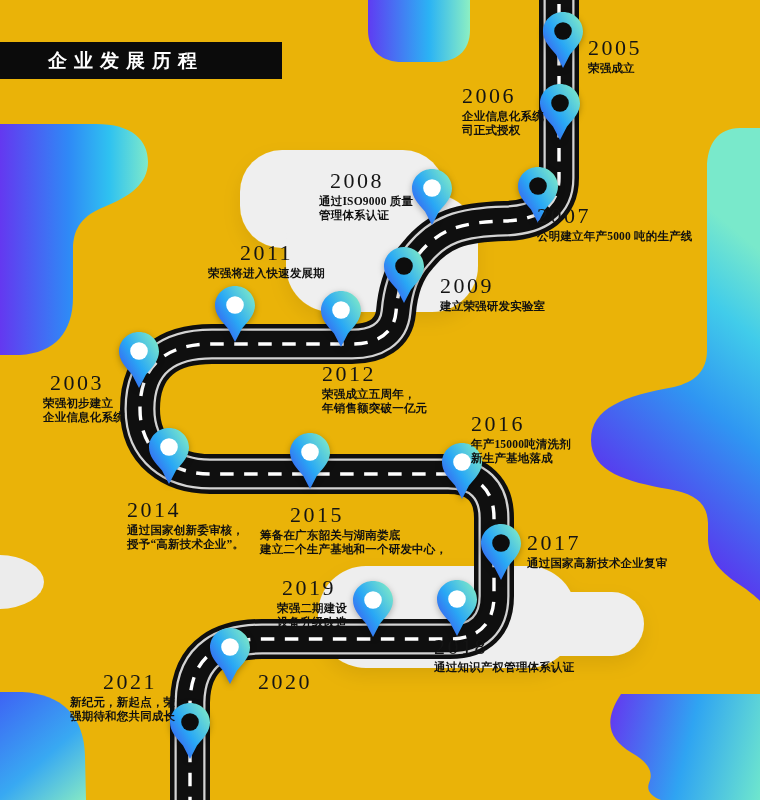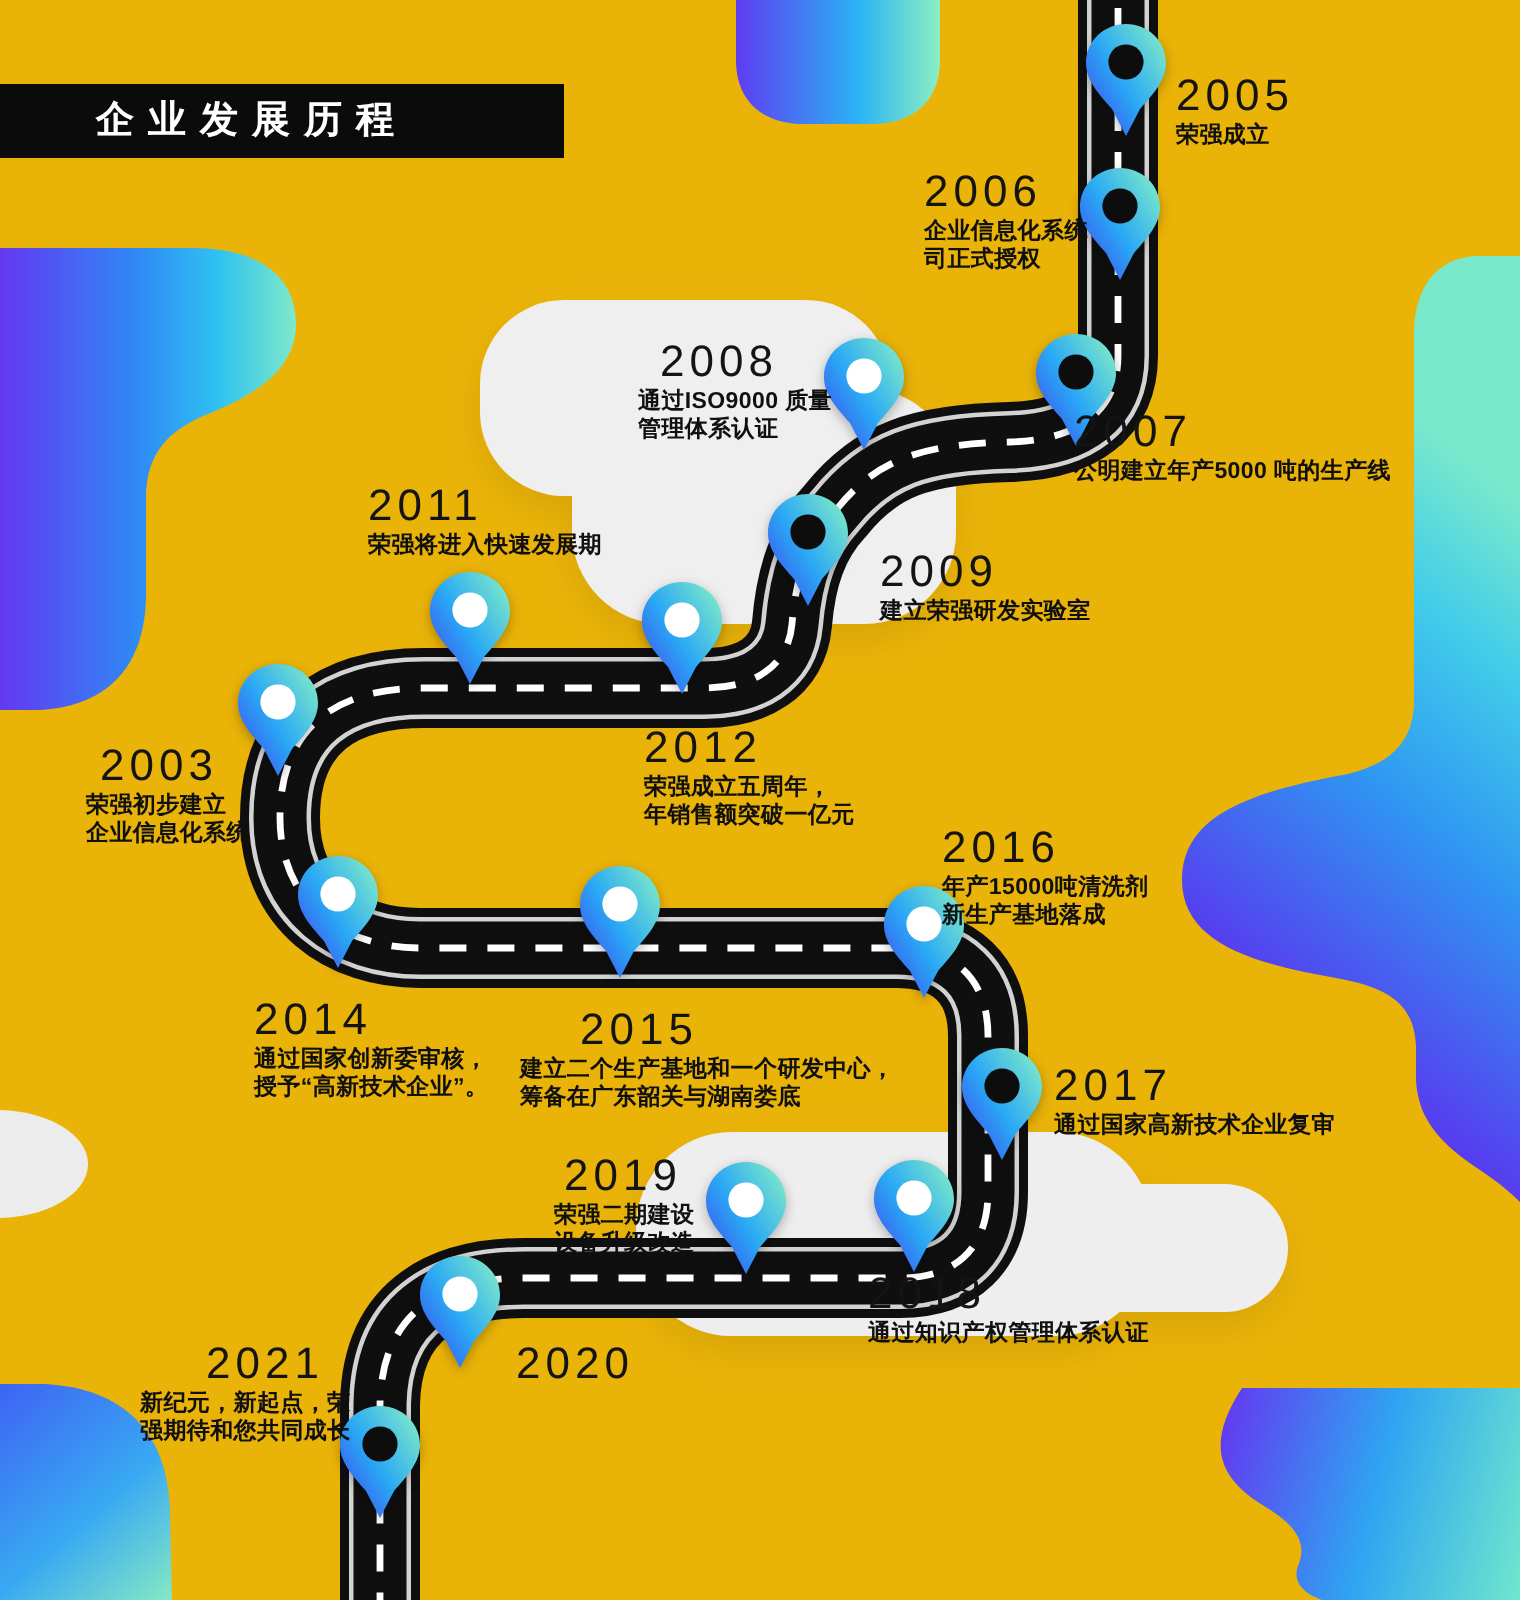--- a/index.html
+++ b/index.html
@@ -3,21 +3,21 @@
 <meta charset="utf-8">
 <style>
   html,body{margin:0;padding:0;background:#fff;}
   #stage{position:relative;width:760px;height:800px;overflow:hidden;background:#eab308;
          font-family:"Liberation Sans","DejaVu Sans",sans-serif;padding-left:26px;}
   #bg{position:absolute;left:0;top:0;z-index:1;}
   #banner{position:absolute;left:0;top:42px;width:282px;height:37px;background:#0b0b0b;
           color:#fff;font-size:19px;font-weight:bold;letter-spacing:7px;line-height:38px;
           padding-left:48px;box-sizing:border-box;z-index:7;}
   #pins{position:absolute;left:0;top:0;width:760px;height:800px;z-index:5;pointer-events:none;}
-  #entries{position:absolute;left:0;top:0;width:760px;height:688px;z-index:6;pointer-events:none;}
+  #entries{position:absolute;left:0;top:0;width:760px;height:688px;z-index:6;pointer-events:none;font-family:Liberation Serif, serif;}
   .pin{position:absolute;width:40px;height:56px;}
   .pin svg{filter:drop-shadow(0 2px 3px rgba(0,0,0,.28));}
   .entry{position:absolute;white-space:nowrap;}
   .year{font-size:22px;letter-spacing:2.5px;color:#141414;line-height:23px;}
   .desc{margin-top:2px;}
   .dline{font-size:11.5px;font-weight:bold;line-height:14px;letter-spacing:.2px;color:#101010;}
 </style>
 </head>
 <body>
 
@@ -176,21 +176,21 @@
           <div class="dline">通过ISO9000 质量</div>
           <div class="dline">管理体系认证</div>
         </div>
       </div>
       <div class="entry" style="left: 537px; top: 204px;">
         <div class="year">2007</div>
         <div class="desc">
           <div class="dline">公明建立年产5000 吨的生产线</div>
         </div>
       </div>
-      <div class="entry" style="left: 184px; top: 241px;">
+      <div class="entry" style="left: 208px; top: 241px; text-align: center;">
         <div class="year">2011</div>
         <div class="desc">
           <div class="dline">荣强将进入快速发展期</div>
         </div>
       </div>
       <div class="entry" style="left: 440px; top: 274px;">
         <div class="year">2009</div>
         <div class="desc">
           <div class="dline">建立荣强研发实验室</div>
         </div>
@@ -219,22 +219,22 @@
       <div class="entry" style="left: 127px; top: 498px;">
         <div class="year">2014</div>
         <div class="desc">
           <div class="dline">通过国家创新委审核，</div>
           <div class="dline">授予“高新技术企业”。</div>
         </div>
       </div>
       <div class="entry" style="left: 260px; top: 503px;">
         <div class="year" style="margin-left: 30px;">2015</div>
         <div class="desc">
+          <div class="dline">筹备在广东韶关与湖南娄底</div>
           <div class="dline">建立二个生产基地和一个研发中心，</div>
-          <div class="dline">筹备在广东韶关与湖南娄底</div>
         </div>
       </div>
       <div class="entry" style="left: 527px; top: 531px;">
         <div class="year">2017</div>
         <div class="desc">
           <div class="dline">通过国家高新技术企业复审</div>
         </div>
       </div>
       <div class="entry" style="left: 277px; top: 576px;">
         <div class="year" style="margin-left: 5px;">2019</div>

